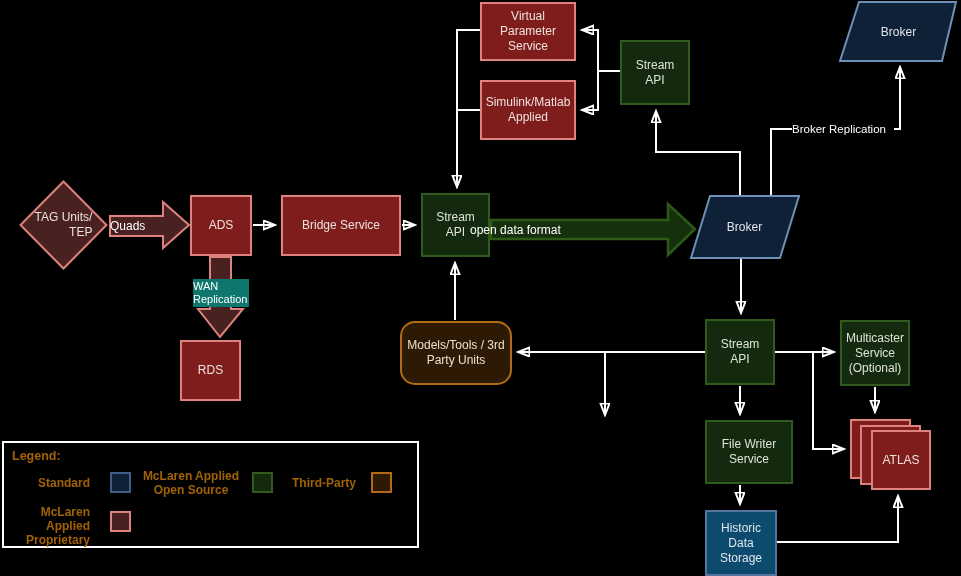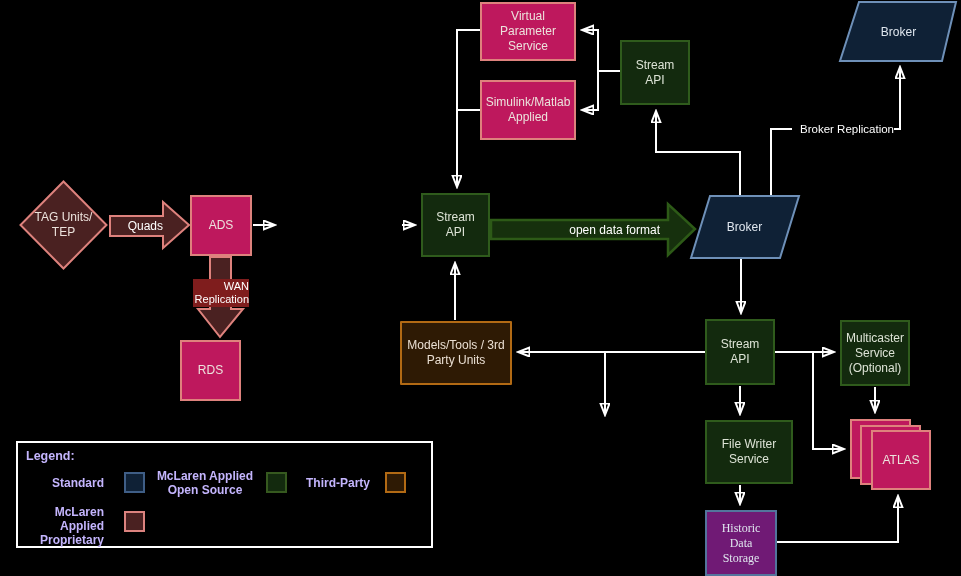--- a/index.html
+++ b/index.html
@@ -3,35 +3,35 @@
 <meta charset="utf-8">
 <style>
   html,body{margin:0;padding:0;background:#000;}
   #stage{position:relative;width:961px;height:576px;background:#000;overflow:hidden;
          font-family:"Liberation Sans",sans-serif;}
   #edges{position:absolute;left:0;top:0;}
   #edges path{stroke:#FFFFFF;stroke-width:2;fill:none;}
   .node{position:absolute;box-sizing:border-box;display:flex;align-items:center;justify-content:center;
         text-align:center;font-size:12px;line-height:15px;color:#ECE2DC;}
   .label{white-space:pre-line;position:relative;}
-  .red{background:#be185d;border:2px solid #DE827D;text-align:center;}
+  .red{background:#7f1d1d;border:2px solid #DE827D;text-align:center;}
   .green{background:#132A0E;border:2px solid #2F5B1C;color:#DDE3D6;}
-  .brown{background:#2E1A04;border:2px solid #B26A14;border-radius:1px;color:#EADFD3;}
-  .navy{background:#701a75;border:2px solid #53749C;color:#DFE6EE;font-family:Liberation Serif, serif;}
-  .shape-node{background:none;border:none;}
+  .brown{background:#2E1A04;border:2px solid #B26A14;border-radius:15px;color:#EADFD3;}
+  .navy{background:#0c4a6e;border:2px solid #53749C;color:#DFE6EE;}
+  .shape-node{background:none;border:none;text-align:right;}
   .shape-node > svg{position:absolute;left:0;top:0;width:100%;height:100%;}
   .red-shape{fill:#4A2121;stroke:#DE827D;stroke-width:2;}
   .navy-shape{fill:#0F2136;stroke:#6E90B8;stroke-width:2;}
   .thick-red{fill:#4A2121;stroke:#DE827D;stroke-width:2;}
   .thick-green{fill:#16300D;stroke:#2D5A17;stroke-width:2.5;}
-  .edge-label{position:absolute;color:#FFFFFF;font-size:12px;text-align:right;white-space:pre-line;}
-  .wan-label{background:#7f1d1d;font-size:11px;line-height:13px;padding:1px 0;}
+  .edge-label{position:absolute;color:#FFFFFF;font-size:12px;text-align:left;white-space:pre-line;}
+  .wan-label{background:#0f766e;font-size:11px;line-height:13px;padding:1px 0;}
   .br-label{background:#000000;font-size:11.5px;}
   #legend{position:absolute;left:2px;top:441px;width:417px;height:107px;border:2px solid #FFFFFF;
-          box-sizing:border-box;color:#c4b5fd;font-weight:bold;font-size:12px;margin-left:14px;}
+          box-sizing:border-box;color:#a16207;font-weight:bold;font-size:12px;}
   .legend-title{position:absolute;left:8px;top:6px;font-size:12.5px;}
   .lg-label{position:absolute;white-space:pre-line;line-height:14px;}
   .swatch{position:absolute;width:21px;height:21px;box-sizing:border-box;border:2px solid;}
 </style>
 </head>
 <body>
 
 <div id="stage">
 
   <svg id="edges" width="961" height="576">
@@ -68,20 +68,23 @@
   </div>
 
   <div class="node shape-node" style="left:19px;top:180px;width:89px;height:90px">
     <svg viewBox="0 0 89 90">
         <polygon class="red-shape" points="44.5,1.5 87.5,45 44.5,88.5 1.5,45"></polygon>
       </svg>
     <span class="label">TAG Units/
 TEP</span>
   </div>
 
+  <div class="node red" style="left:281px;top:195px;width:120px;height:61px">
+    <span class="label">Bridge Service</span>
+  </div>
 
   <div class="node green" style="left:421px;top:193px;width:69px;height:64px">
     <span class="label">Stream
 API</span>
   </div>
 
   <div class="node red" style="left:180px;top:340px;width:61px;height:61px">
     <span class="label">RDS</span>
   </div>
 

